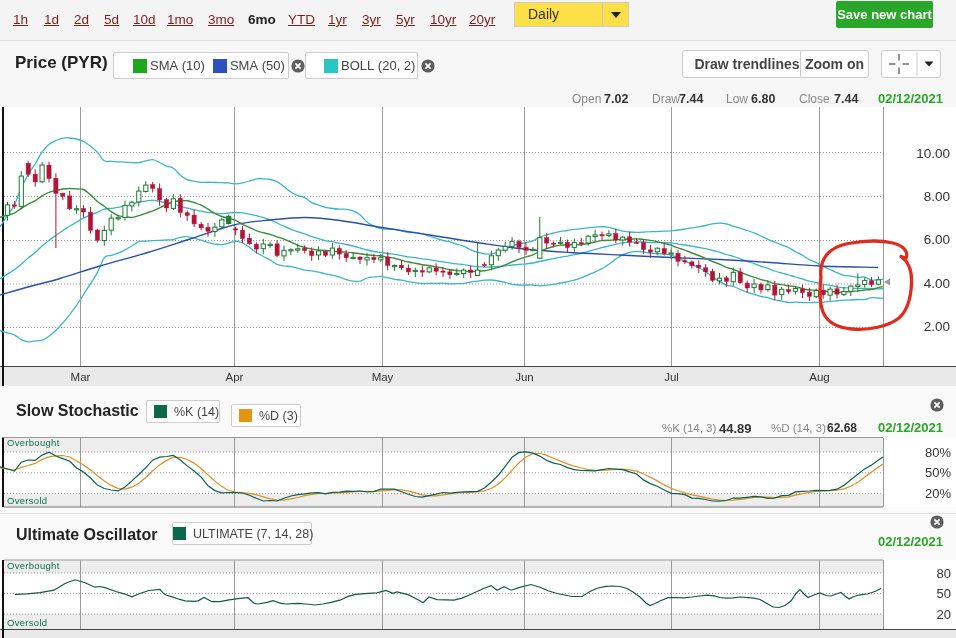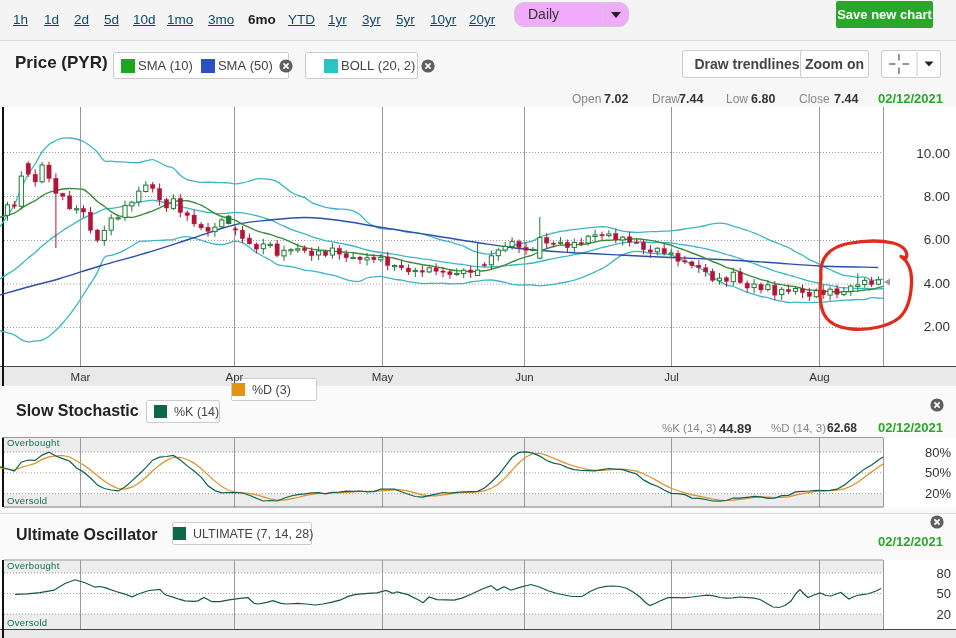--- a/index.html
+++ b/index.html
@@ -1,16 +1,16 @@
 <!DOCTYPE html>
 <html><head><meta charset="utf-8"><style>
 *{margin:0;padding:0;box-sizing:border-box}
 body{width:956px;height:638px;position:relative;font-family:"Liberation Sans",sans-serif;background:#fff;overflow:hidden}
 .abs{position:absolute}
-a.nav{position:absolute;top:12px;font-size:13.5px;color:#0c4a6e;text-decoration:underline}
+a.nav{position:absolute;top:12px;font-size:13.5px;color:#7f1d1d;text-decoration:underline}
 .chip{position:absolute;background:#fff;border:1px solid #ccc;border-radius:2px;display:flex;align-items:center;white-space:nowrap}
 .sw{display:inline-block;width:14px;height:14px;margin-right:7px;flex:0 0 auto}
 .btn{position:absolute;background:#fff;border:1px solid #ccc;border-radius:3px;display:flex;align-items:center;justify-content:center;font-weight:bold;color:#444;font-size:14px;white-space:nowrap}
 .lab{position:absolute;font-size:12px;color:#888}
 .val{position:absolute;font-size:12.5px;color:#333;font-weight:bold}
 .x-ic{display:inline-block;width:14px;height:14px;flex:0 0 auto;line-height:0}
 </style></head><body>
 <div class="abs" style="left:0;top:0;width:956px;height:41px;background:#f4f4f4;border-bottom:1px solid #ddd"></div>
 <div class="abs" style="left:0;top:41px;width:956px;height:66px;background:#f7f7f7"></div>
 <div class="abs" style="left:0;top:366px;width:956px;height:20px;background:#e9e9e9;border-top:1px solid #444"></div>
@@ -27,29 +27,29 @@
 <a class="nav" style="left:167px">1mo</a>
 <a class="nav" style="left:208px">3mo</a>
 <span class="abs" style="left:248px;top:12px;font-size:13.5px;color:#222;font-weight:bold">6mo</span>
 <a class="nav" style="left:288px">YTD</a>
 <a class="nav" style="left:328px">1yr</a>
 <a class="nav" style="left:362px">3yr</a>
 <a class="nav" style="left:396px">5yr</a>
 <a class="nav" style="left:430px">10yr</a>
 <a class="nav" style="left:469px">20yr</a>
 
-<div class="abs" style="left:514px;top:2px;width:115px;height:25px;background:#f0abfc;border:1px solid #ccc;border-radius:10px">
+<div class="abs" style="left:514px;top:2px;width:115px;height:25px;background:#fde047;border:1px solid #ccc;border-radius:0">
 <span style="position:absolute;left:13px;top:3px;font-size:14px;color:#333">Daily</span>
 <span style="position:absolute;left:87px;top:0;width:1px;height:23px;background:#ccc"></span>
 <span style="position:absolute;left:96px;top:9px;width:0;height:0;border-left:5px solid transparent;border-right:5px solid transparent;border-top:6px solid #222"></span>
 </div>
 <div class="abs" style="left:836px;top:1px;width:97px;height:27px;background:#2aa72a;border-radius:2px;color:#fff;font-weight:bold;font-size:13px;text-align:center;line-height:27px;white-space:nowrap">Save new chart</div>
 
 <div class="abs" style="left:15px;top:53px;font-size:17px;font-weight:bold;color:#222">Price (PYR)</div>
-<div class="chip" style="left:113px;top:52px;width:176px;height:27px;padding-left:7px">
+<div class="chip" style="left:113px;top:52px;width:176px;height:27px;padding-left:19px">
 <span class="sw" style="background:#1ca71c;margin-right:3px"></span>
     <span style="font-size:13px;color:#444;margin-right:8px">SMA&nbsp;(10)</span>
 <span class="sw" style="background:#2d4fc0;margin-right:3px"></span>
     <span style="font-size:13px;color:#444;margin-right:6px">SMA&nbsp;(50)</span>
 <span class="x-ic"><svg width="14" height="14" viewBox="0 0 14 14">
         <circle cx="7" cy="7" r="6.6" fill="#5f5f5f"></circle>
         <path d="M4.4 4.4 L9.6 9.6 M9.6 4.4 L4.4 9.6" stroke="#fff" stroke-width="1.7"></path>
       </svg></span>
   </div>
 <div class="chip" style="left:305px;top:52px;width:113px;height:27px;padding-left:18px">
@@ -82,21 +82,21 @@
 <span class="val" style="left:751px;top:92px">6.80</span>
 <span class="lab" style="left:799px;top:92px">Close</span>
 <span class="val" style="left:834px;top:92px">7.44</span>
 <span class="abs" style="right:13px;top:91px;font-size:13px;color:#2aa62a;font-weight:bold">02/12/2021</span>
 
 <div class="abs" style="left:16px;top:402px;font-size:16px;font-weight:bold;color:#222">Slow Stochastic</div>
 <div class="chip" style="left:146px;top:400px;width:74px;height:23px;padding-left:7px">
 <span class="sw" style="width:13px;height:13px;background:#0b6848"></span>
     <span style="font-size:12.5px;color:#444">%K&nbsp;(14)</span>
   </div>
-<div class="chip" style="left:231px;top:378px;width:86px;height:23px;">
+<div class="chip" style="left:231px;top:404px;width:70px;height:23px;padding-left:7px">
 <span class="sw" style="width:13px;height:13px;background:#e3930f"></span>
     <span style="font-size:12.5px;color:#444">%D&nbsp;(3)</span>
   </div>
 <span class="x-ic abs" style="left:930px;top:398px"><svg width="14" height="14" viewBox="0 0 14 14">
       <circle cx="7" cy="7" r="6.6" fill="#5f5f5f"></circle>
       <path d="M4.4 4.4 L9.6 9.6 M9.6 4.4 L4.4 9.6" stroke="#fff" stroke-width="1.7"></path>
     </svg></span>
 <span class="lab" style="left:662px;top:422px;font-size:11.5px">%K (14, 3)</span>
 <span class="val" style="left:719px;top:421px;font-size:13px">44.89</span>
 <span class="lab" style="left:771px;top:422px;font-size:11.5px">%D (14, 3)</span>

